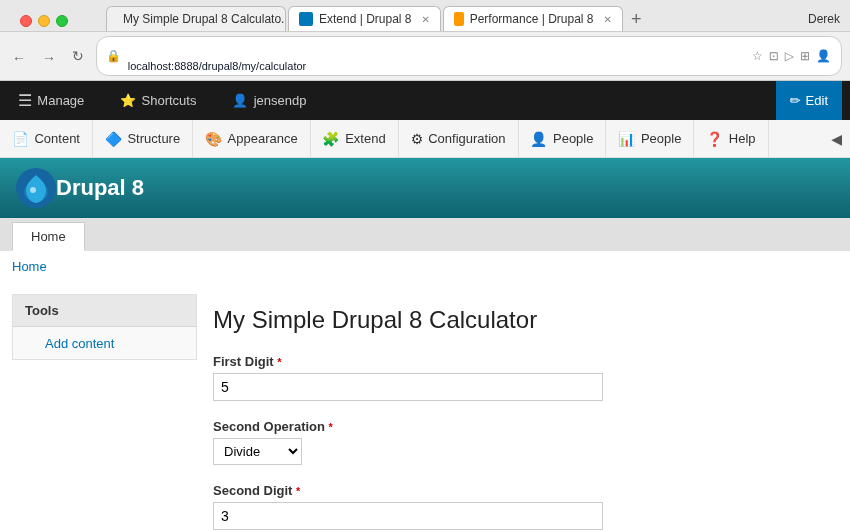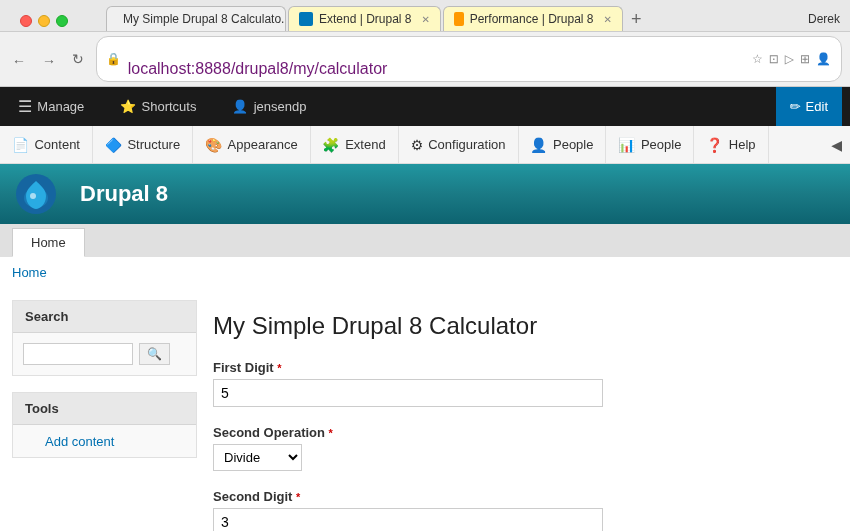--- a/index.html
+++ b/index.html
@@ -18,41 +18,41 @@
     }
     .tl-red { background: #ff5f57; border: 1px solid #e0443e; }
     .tl-yellow { background: #febc2e; border: 1px solid #d4a017; }
     .tl-green { background: #28c840; border: 1px solid #1aab29; }
 
     .tab-bar {
       display: flex; align-items: center; padding: 0 8px; gap: 2px;
     }
     .tab {
       display: flex; align-items: center; gap: 6px;
-      background: #fef9c3; border: 1px solid #bbb; border-bottom: none;
+      background: #ffffff; border: 1px solid #bbb; border-bottom: none;
       padding: 5px 10px; border-radius: 6px 6px 0 0; font-size: 12px;
       color: #333; max-width: 180px; white-space: nowrap; overflow: hidden;
     }
     .tab.active { background: #f0f0f0; }
     .tab-favicon { width: 14px; height: 14px; border-radius: 2px; }
     .tab-favicon.drupal { background: #0077b8; display: inline-block; }
     .tab-favicon.lightning { background: #f90; display: inline-block; }
     .tab-close { margin-left: 4px; color: #888; font-size: 10px; cursor: pointer; }
     .tab-new { background: none; border: none; font-size: 18px; color: #666; padding: 0 6px; cursor: pointer; line-height: 1; }
 
     .address-bar-row {
       display: flex; align-items: center; background: #f0f0f0;
       border-top: 1px solid #ccc; padding: 4px 8px; gap: 8px;
     }
     .nav-btn { background: none; border: none; cursor: pointer; color: #666; font-size: 14px; padding: 2px 4px; }
     .address-bar {
       flex: 1; display: flex; align-items: center; background: #fff;
       border: 1px solid #ccc; border-radius: 12px; padding: 3px 10px; gap: 6px;
     }
-    .address-text { font-size: 16px; color: #701a75; flex: 1; margin-top: 20px; }
+    .address-text { font-size: 11px; color: #0f172a; flex: 1; margin-top: 20px; }
     .address-icons { display: flex; gap: 6px; align-items: center; }
     .addr-icon { color: #888; font-size: 12px; }
     .user-name { font-size: 12px; color: #333; margin-left: 8px; }
 
     
     .admin-toolbar {
       background: #1a1a1a; color: #fff; display: flex; align-items: center;
       padding: 0 8px; height: 39px;
     }
     .admin-toolbar-left { display: flex; align-items: center; gap: 16px; flex: 1; }
@@ -74,21 +74,21 @@
       display: flex; align-items: center; gap: 5px;
       padding: 8px 12px; cursor: pointer; font-size: 13px; color: #333;
       border-right: 1px solid #e0e0e0; height: 100%;
     }
     .sec-nav-icon { font-size: 14px; }
     .sec-nav-right { margin-left: auto; display: flex; align-items: center; padding: 0 8px; }
 
     
     .site-header {
       background: linear-gradient(180deg, #2196a0 0%, #1a7a85 50%, #0d6370 100%);
-      padding: 8px 16px; display: flex; align-items: center; gap: 24px; min-height: 60px;
+      padding: 8px 16px; display: flex; align-items: center; gap: 0; min-height: 60px;
     }
     .drupal-logo {
       width: 40px; height: 40px; background: #1565a0;
       border-radius: 50%; display: flex; align-items: center; justify-content: center;
     }
     .site-name { color: #fff; font-size: 22px; font-weight: bold; }
 
     
     .home-tab-bar { background: #e0e0e0; padding: 4px 0 0; }
     .home-tab {
@@ -267,29 +267,20 @@
   </div>
 </div>
 
 <div class="breadcrumb">
   <a href="#">Home</a>
 </div>
 
 <div class="main-wrapper">
 
   <div class="sidebar">
-    <div class="sidebar-block">
-      <div class="sidebar-block-title">Search</div>
-      <div class="sidebar-search">
-        <input type="text" style="width: 110px; padding: 3px 5px; border: 1px solid rgb(204, 204, 204); font-size: 12px;">
-        <button class="search-btn">
-          <span>🔍</span>
-        </button>
-      </div>
-    </div>
     <div class="sidebar-block tools-block">
       <div class="sidebar-block-title">Tools</div>
       <div class="tools-block-content">
         <a href="#" class="add-content-link">Add content</a>
       </div>
     </div>
   </div>
 
   <div class="content">
     <h1 class="page-title">My Simple Drupal 8 Calculator</h1>

